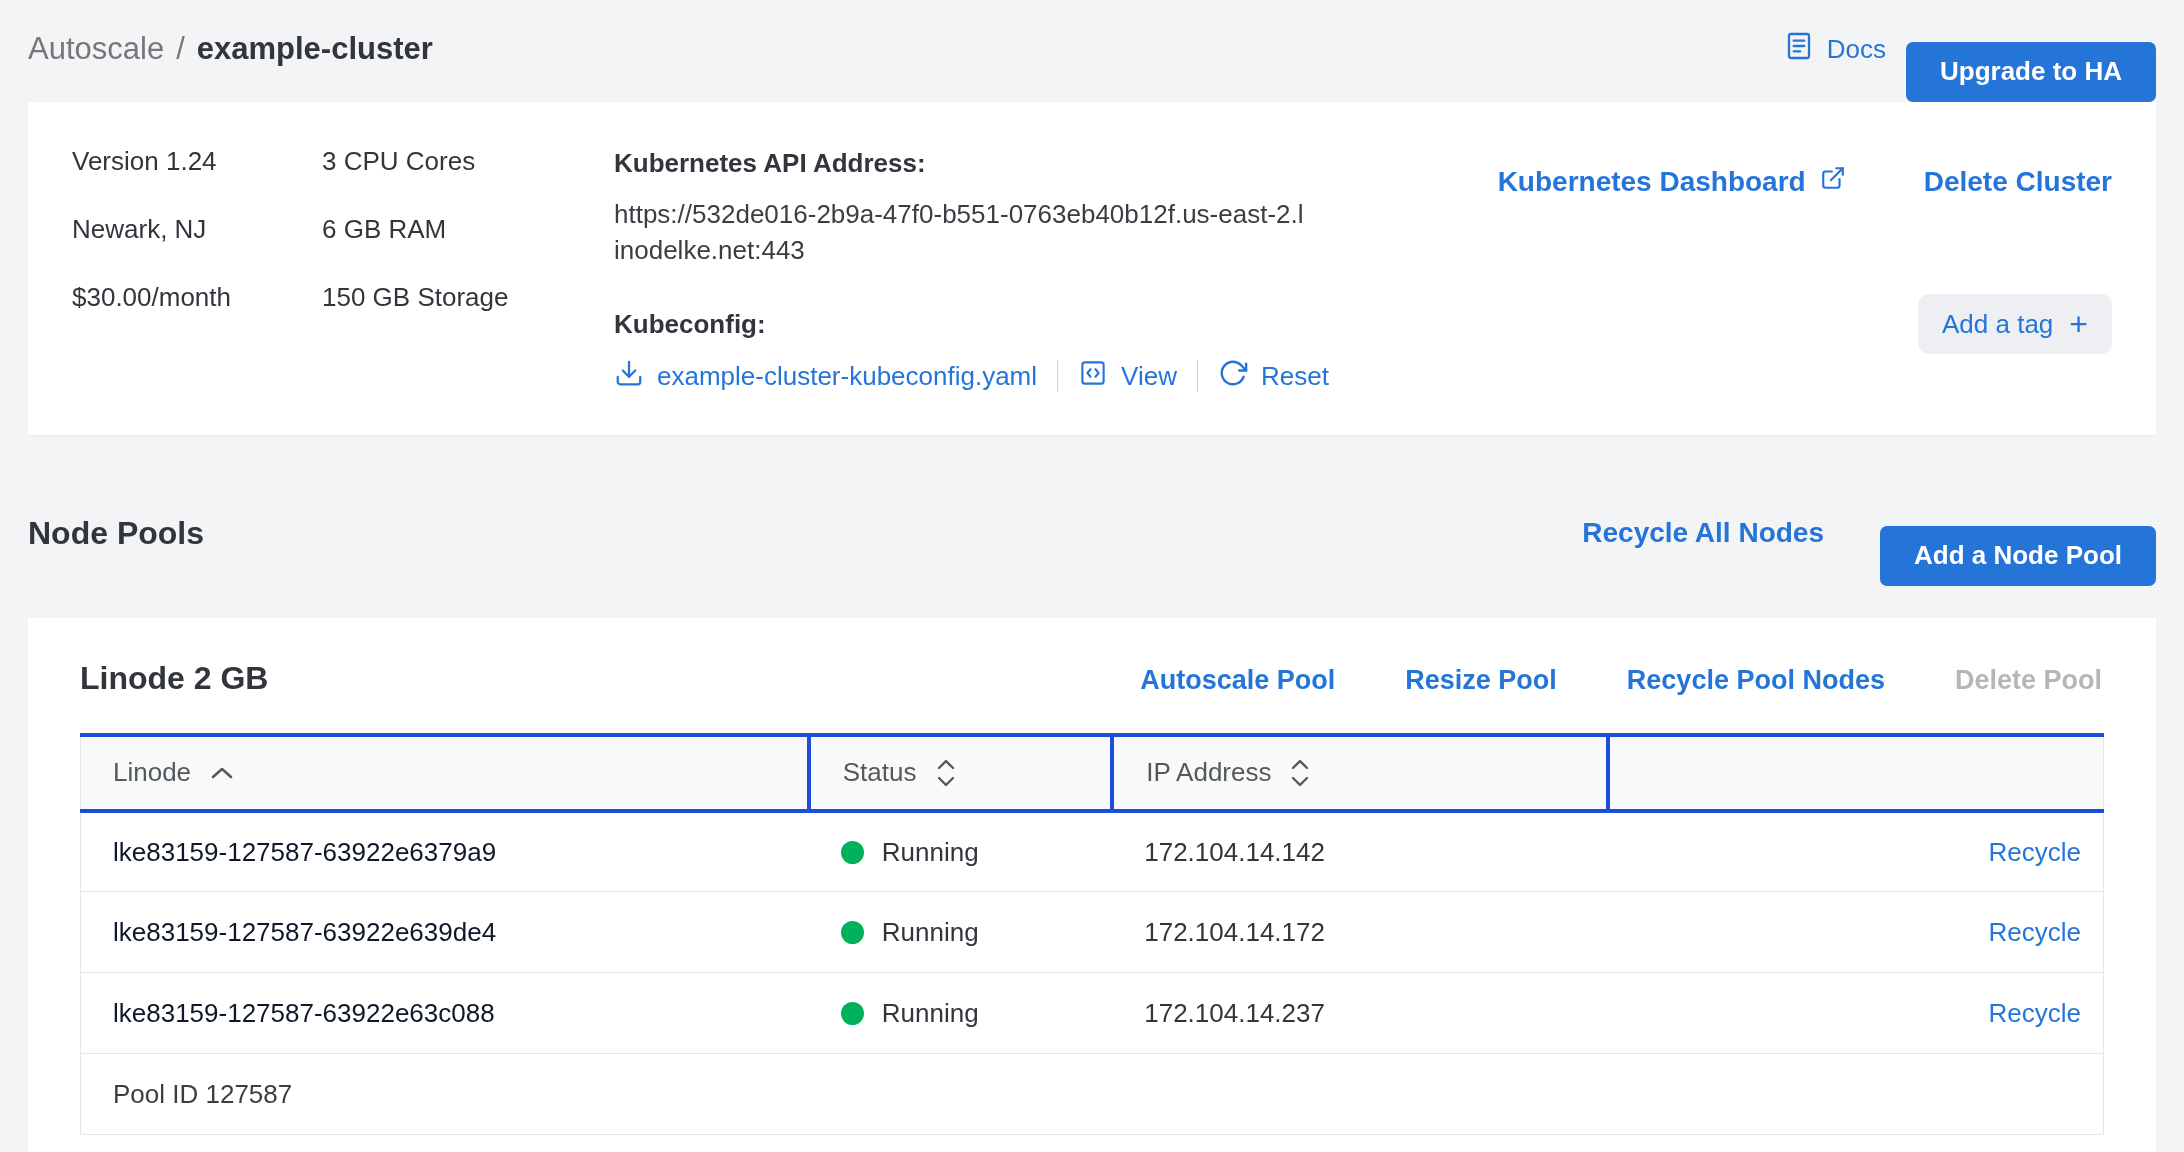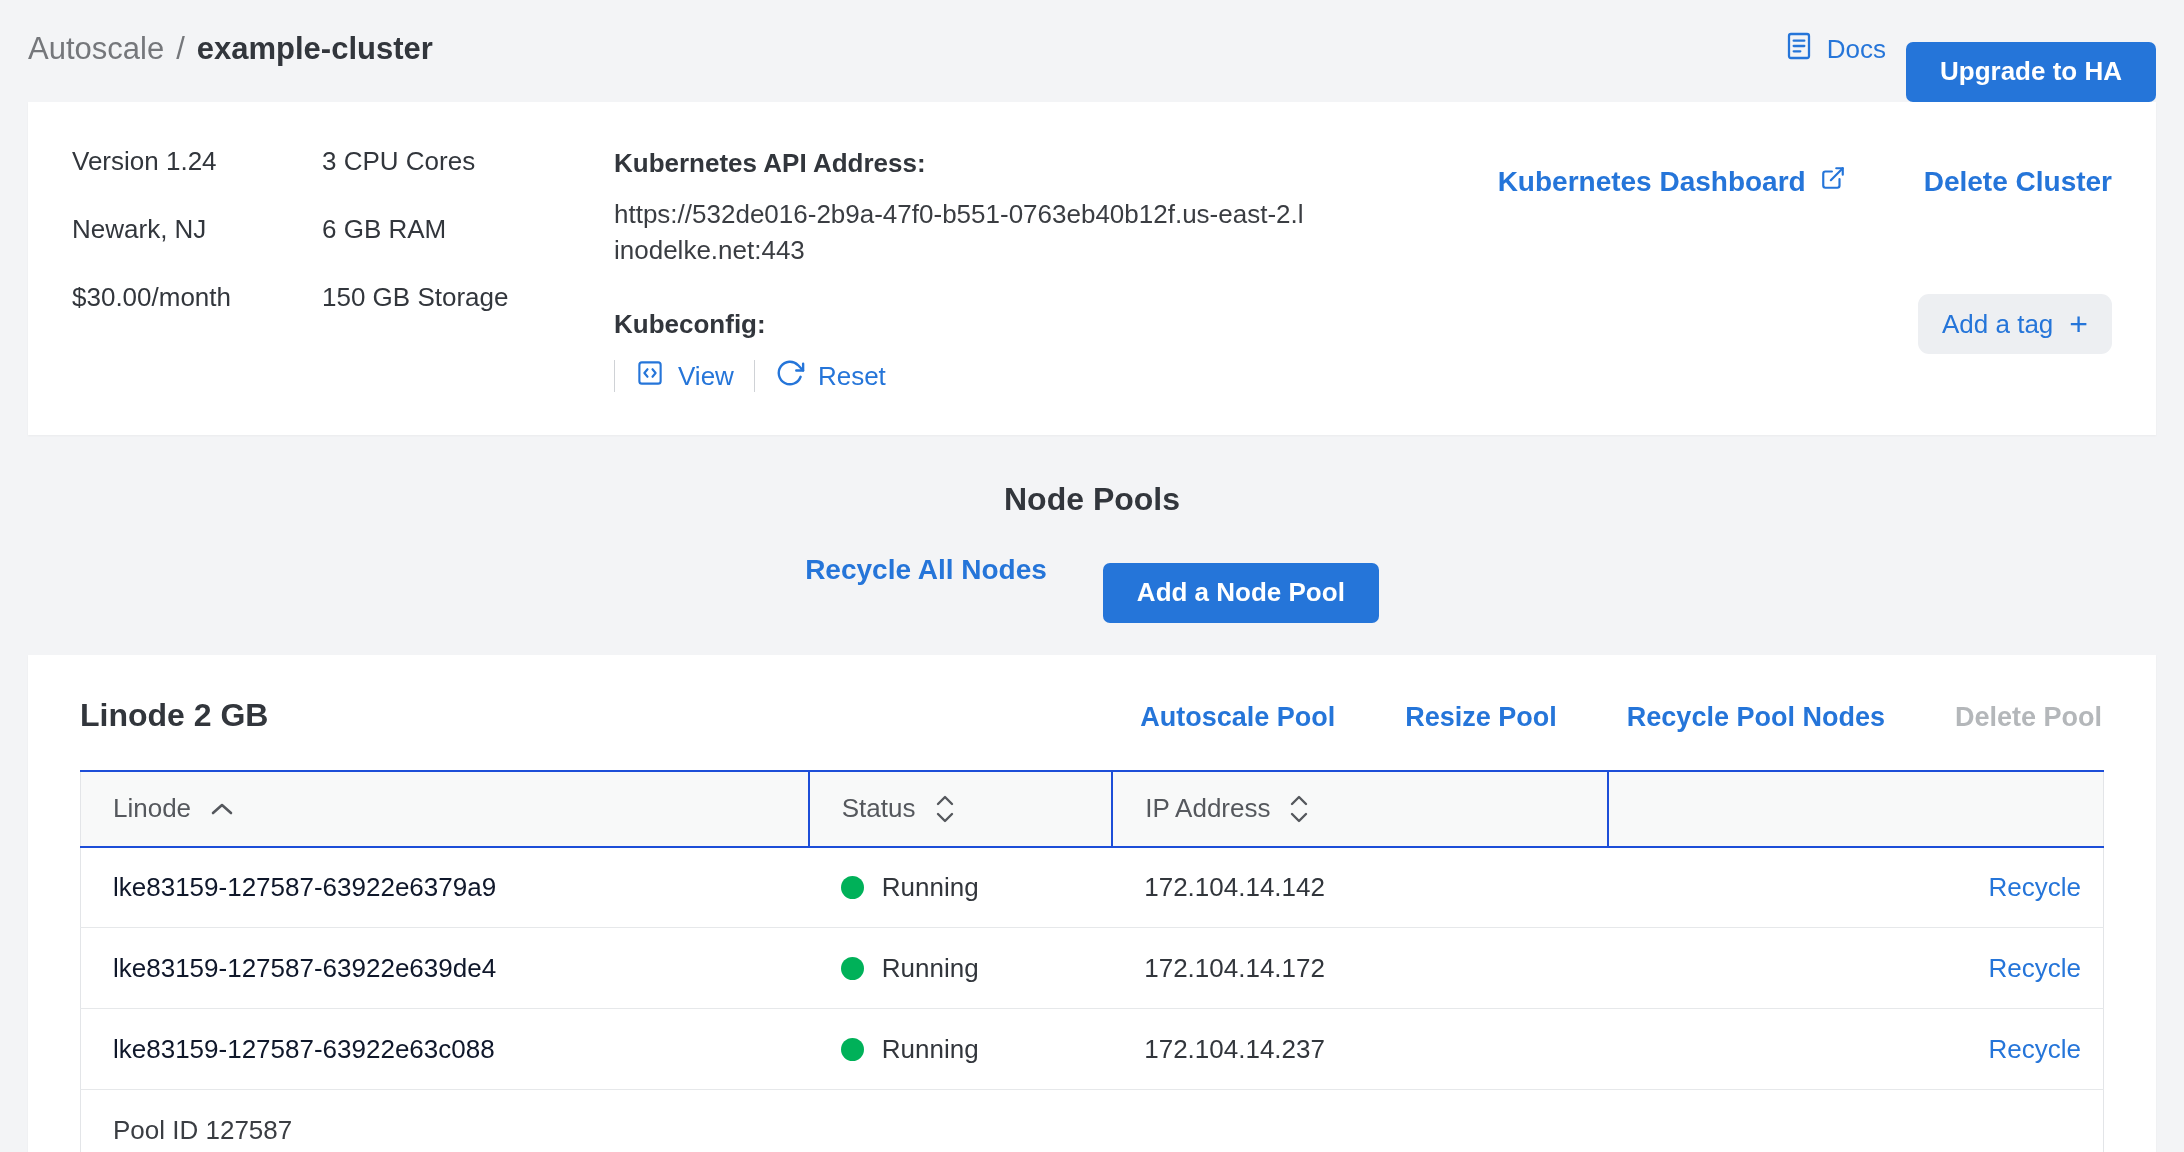--- a/index.html
+++ b/index.html
@@ -49,36 +49,36 @@
   .strong-link { color:#2575d9; font-weight:700; font-size:28px; display:flex; align-items:center; gap:14px; }
   .strong-link svg { width:26px; height:26px; }
   .add-tag {
     margin-top:96px; background:#edeff2; border:none; border-radius:11px;
     color:#2575d9; font-family:"Liberation Sans", sans-serif; font-size:26px;
     height:60px; padding:0 24px; display:flex; align-items:center; gap:16px; cursor:pointer;
   }
   .add-tag .plus { font-size:32px; line-height:1; font-weight:400; }
 
   
-  .pools-header { display:flex; align-items:center; justify-content:space-between; margin-top:46px; margin-bottom:32px;flex-direction:column; }
+  .pools-header { display:flex; align-items:center; justify-content:space-between; margin-top:46px; margin-bottom:32px; }
   .section-title { font-size:32px; font-weight:700; color:#32363c; }
   .pools-header-right { display:flex; align-items:center; gap:56px; }
   .recycle-all { color:#2575d9; font-weight:700; font-size:28px; }
 
   
   .pool-card { padding:42px 52px 38px 52px; }
   .pool-head { display:flex; align-items:baseline; justify-content:space-between; margin-bottom:36px; padding-right:2px; }
   .pool-title { font-size:32px; font-weight:700; }
   .pool-actions { display:flex; align-items:baseline; gap:70px; }
   .pool-action { color:#2575d9; font-weight:700; font-size:27px; }
   .pool-action.disabled { color:#b4b7ba; cursor:default; }
 
   table.pool-table { width:100%; border-collapse:collapse; font-size:26px; }
   .pool-table th {
-    background:#f8f9f9; border:2px solid #1d4ed8; height:76px;
+    background:#f8f9f9; border:4px solid #1d4ed8; height:76px;
     text-align:left; font-weight:400; color:#55585d; padding-left:32px;
     cursor:pointer;
   }
   .th-inner { display:flex; align-items:center; gap:18px; }
   .pool-table td { border-bottom:1px solid #e6e8ea; height:81px; padding-left:32px; }
   .pool-table td.first, .pool-table th.first { border-left:1px solid #e3e5e8; }
   .pool-table td.last,  .pool-table th.last  { border-right:1px solid #e3e5e8; }
   .node-link { color:#0f172a; }
   .status-cell { display:flex; align-items:center; gap:18px; }
   .status-dot { width:23px; height:23px; border-radius:50%; background:#00b159; flex-shrink:0; }
@@ -125,20 +125,30 @@
       <div class="spec-item">3 CPU Cores</div>
       <div class="spec-item">6 GB RAM</div>
       <div class="spec-item">150 GB Storage</div>
     </div>
 
     <div class="endpoint">
       <div class="bold-label">Kubernetes API Address:</div>
       <div class="endpoint-url">https://532de016-2b9a-47f0-b551-0763eb40b12f.us-east-2.linodelke.net:443</div>
       <div class="bold-label kubeconfig-label">Kubeconfig:</div>
       <div class="kube-links">
+        <a class="kube-link">
+          <span>
+            <svg width="30" height="30" viewBox="0 0 24 24" fill="none" stroke="currentColor" stroke-width="1.8" stroke-linecap="round" stroke-linejoin="round">
+              <path d="M21 15v4a2 2 0 0 1-2 2H5a2 2 0 0 1-2-2v-4"></path>
+              <polyline points="7 10 12 15 17 10"></polyline>
+              <line x1="12" y1="3" x2="12" y2="15"></line>
+            </svg>
+          </span>
+          <span>example-cluster-kubeconfig.yaml</span>
+        </a>
         <span class="vsep"></span>
         <a class="kube-link">
           <span>
             <svg width="30" height="30" viewBox="0 0 24 24" fill="none" stroke="currentColor" stroke-width="1.7" stroke-linecap="round" stroke-linejoin="round">
               <rect x="3.5" y="3.5" width="17" height="17" rx="2"></rect>
               <polyline points="10 9 7.5 12 10 15"></polyline>
               <polyline points="14 9 16.5 12 14 15"></polyline>
             </svg>
           </span>
           <span>View</span>

